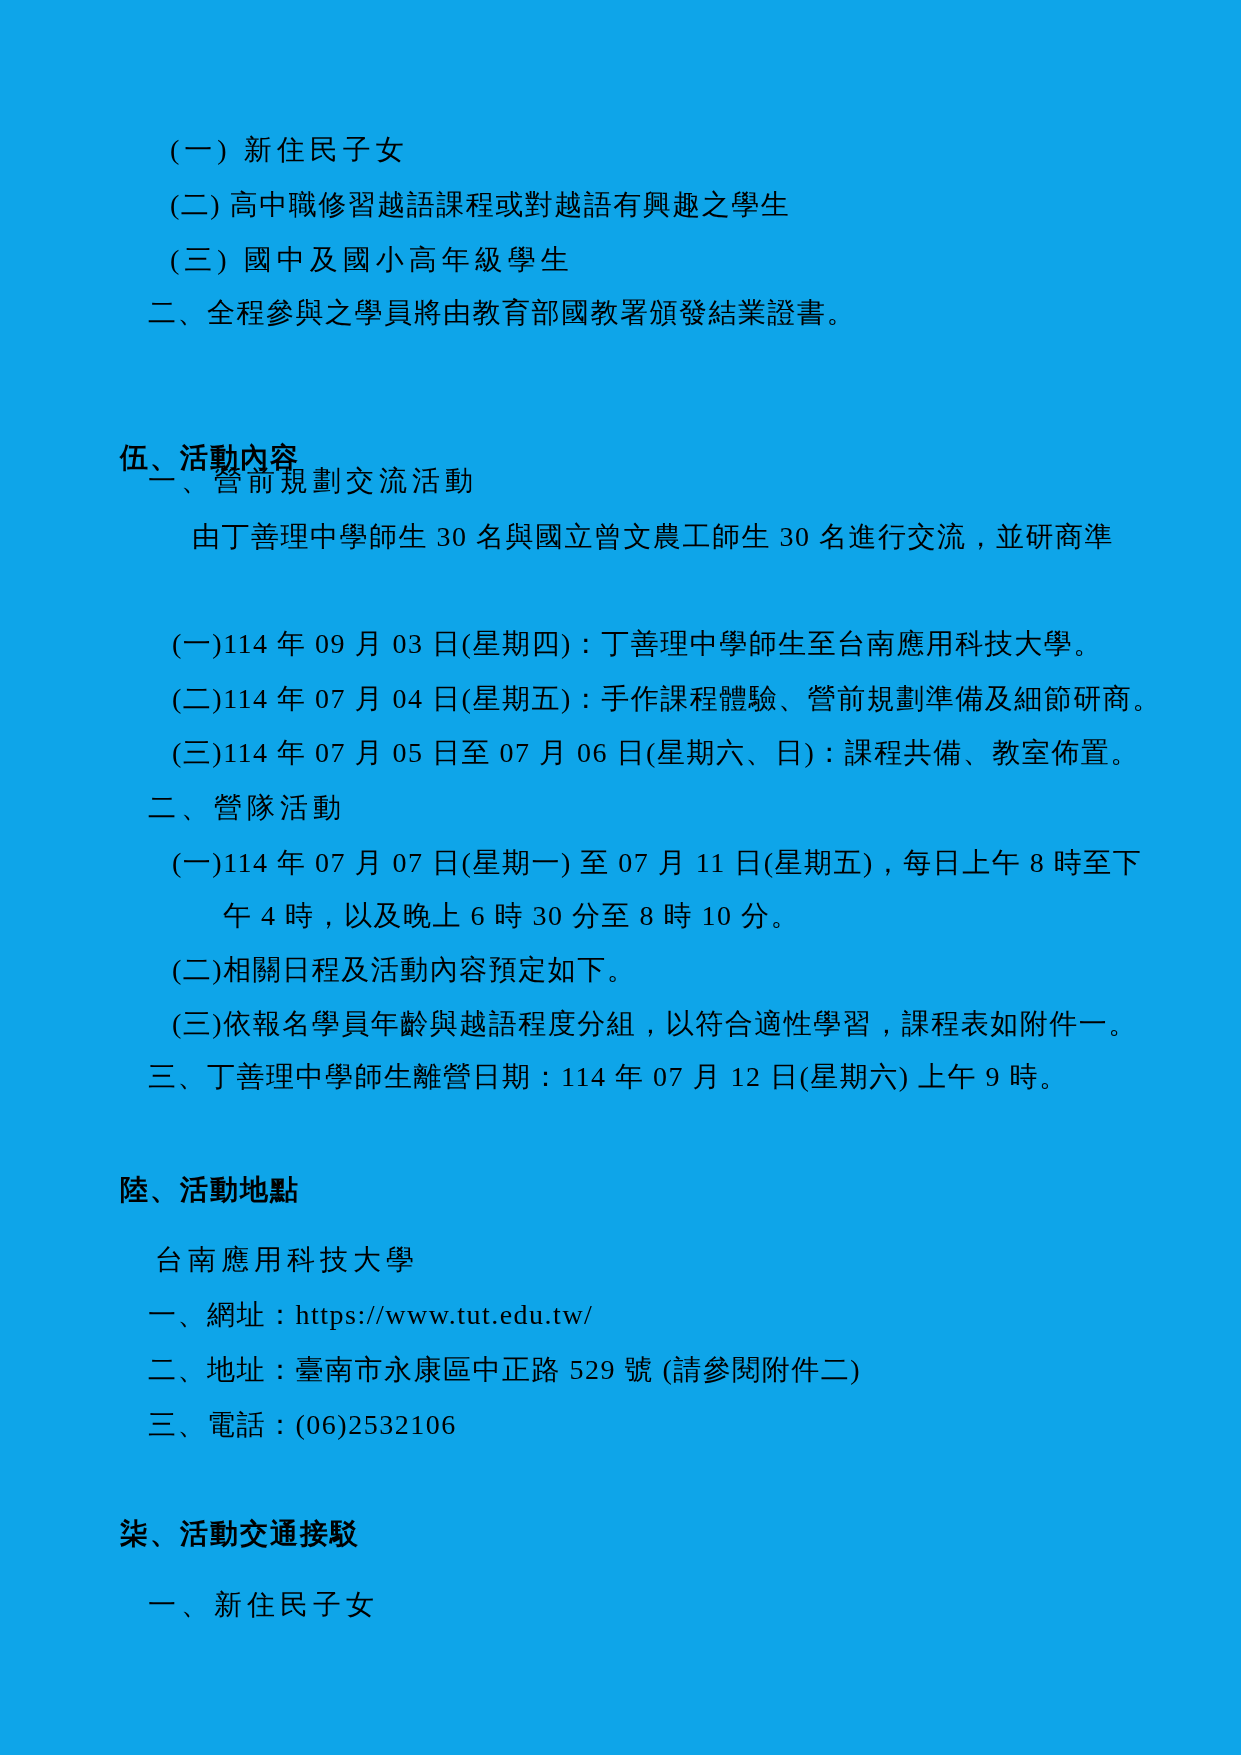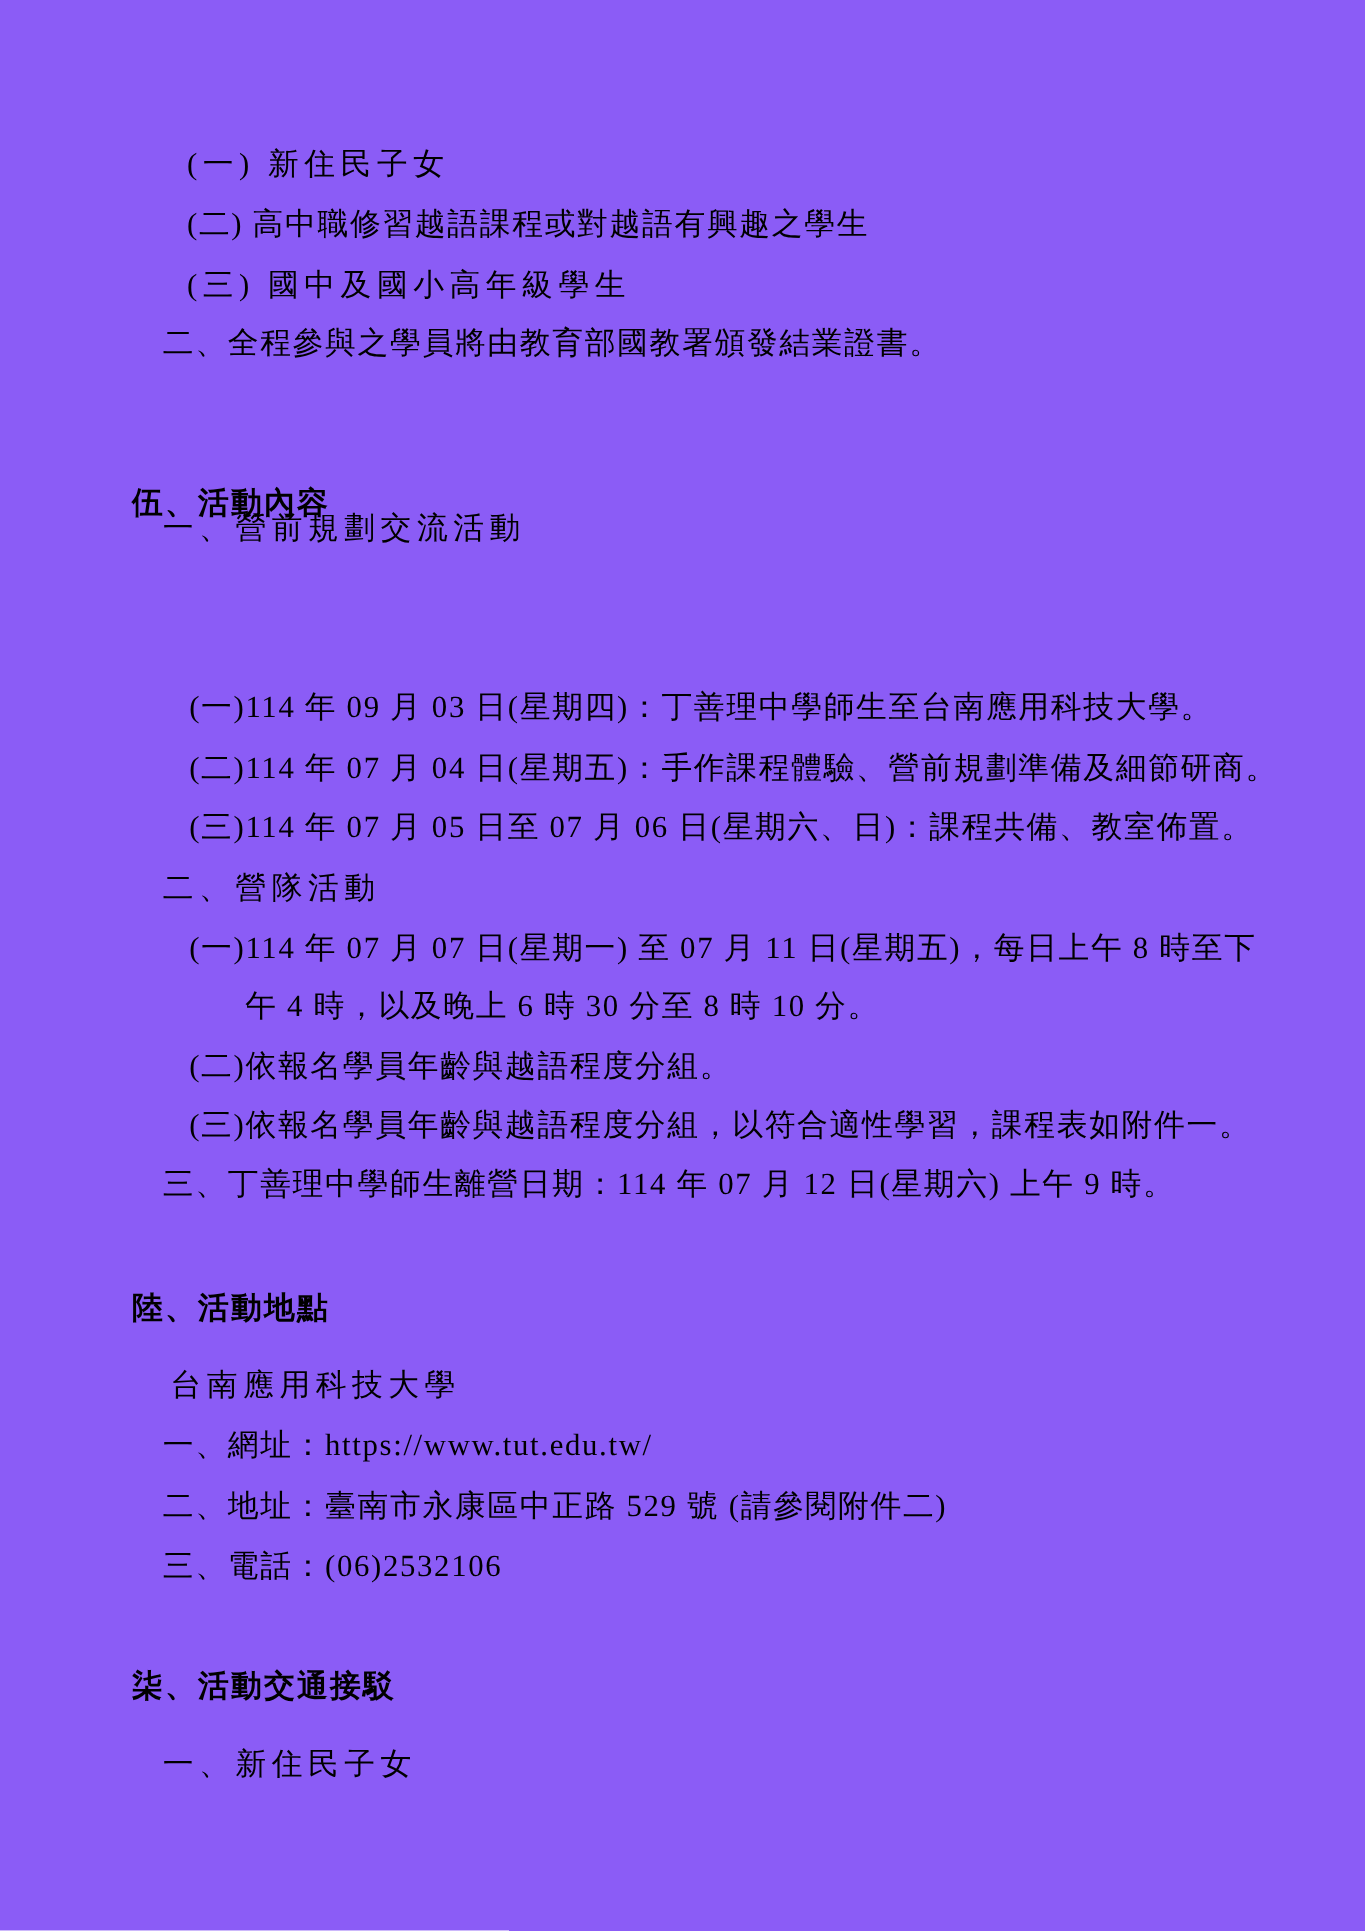--- a/index.html
+++ b/index.html
@@ -4,21 +4,21 @@
 <style>
   html, body {
     margin: 0;
     padding: 0;
     background: #ffffff;
   }
   .page {
     position: relative;
     width: 1241px;
     height: 1755px;
-    background: #8b5cf6;
+    background: #0ea5e9;
     overflow: hidden;
     font-family: "Liberation Serif", "DejaVu Serif", serif;
     color: #000000;
   }
   .line {
     position: absolute;
     white-space: pre;
     font-size: 28px;
     line-height: 32px;
     letter-spacing: 1.5px;
@@ -38,27 +38,28 @@
 <div class="page">
 
   <div class="line wide" style="top:134px; left:170px;">(一) 新住民子女</div>
   <div class="line" style="top:189px; left:170px;text-align:right;">(二) 高中職修習越語課程或對越語有興趣之學生</div>
   <div class="line wide" style="top:244px; left:170px;">(三) 國中及國小高年級學生</div>
   <div class="line" style="top:297px; left:148px;">二、全程參與之學員將由教育部國教署頒發結業證書。</div>
 
   <div class="line bold" style="top:394px; left:120px;margin-top:48px;">伍、活動內容</div>
 
   <div class="line wide" style="top:465px; left:148px;">一、營前規劃交流活動</div>
+  <div class="line" style="top:521px; left:192px;">由丁善理中學師生 30 名與國立曾文農工師生 30 名進行交流，並研商準</div>
   <div class="line" style="top:628px; left:172px;">(一)114 年 09 月 03 日(星期四)：丁善理中學師生至台南應用科技大學。</div>
   <div class="line" style="top:683px; left:172px;">(二)114 年 07 月 04 日(星期五)：手作課程體驗、營前規劃準備及細節研商。</div>
   <div class="line" style="top:737px; left:172px;">(三)114 年 07 月 05 日至 07 月 06 日(星期六、日)：課程共備、教室佈置。</div>
   <div class="line wide" style="top:792px; left:148px;">二、營隊活動</div>
   <div class="line" style="top:847px; left:172px;">(一)114 年 07 月 07 日(星期一) 至 07 月 11 日(星期五)，每日上午 8 時至下</div>
   <div class="line" style="top:900px; left:223px;">午 4 時，以及晚上 6 時 30 分至 8 時 10 分。</div>
-  <div class="line" style="top:954px; left:172px;">(二)依報名學員年齡與越語程度分組。</div>
+  <div class="line" style="top:954px; left:172px;">(二)相關日程及活動內容預定如下。</div>
   <div class="line" style="top:1008px; left:172px;">(三)依報名學員年齡與越語程度分組，以符合適性學習，課程表如附件一。</div>
   <div class="line" style="top:1061px; left:148px;">三、丁善理中學師生離營日期：114 年 07 月 12 日(星期六) 上午 9 時。</div>
 
   <div class="line bold" style="top:1174px; left:120px;">陸、活動地點</div>
 
   <div class="line wide" style="top:1244px; left:155px;">台南應用科技大學</div>
   <div class="line" style="top:1299px; left:148px;">一、網址：https://www.tut.edu.tw/</div>
   <div class="line" style="top:1354px; left:148px;">二、地址：臺南市永康區中正路 529 號 (請參閱附件二)</div>
   <div class="line" style="top:1409px; left:148px;">三、電話：(06)2532106</div>
 

